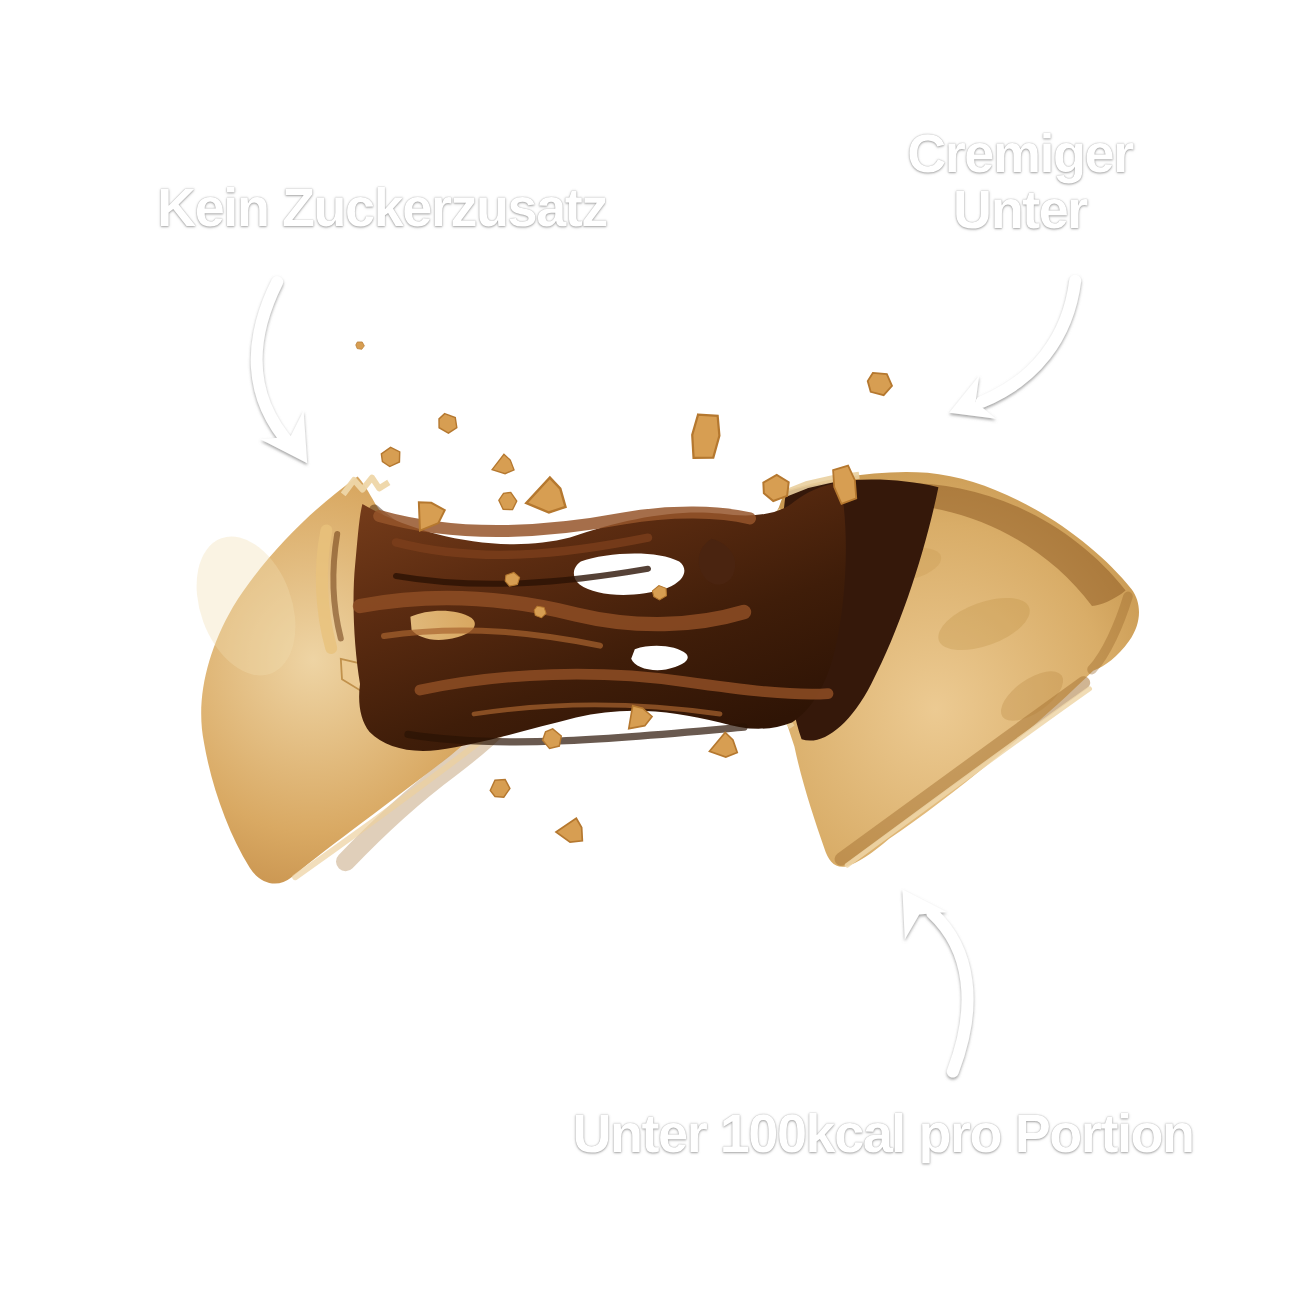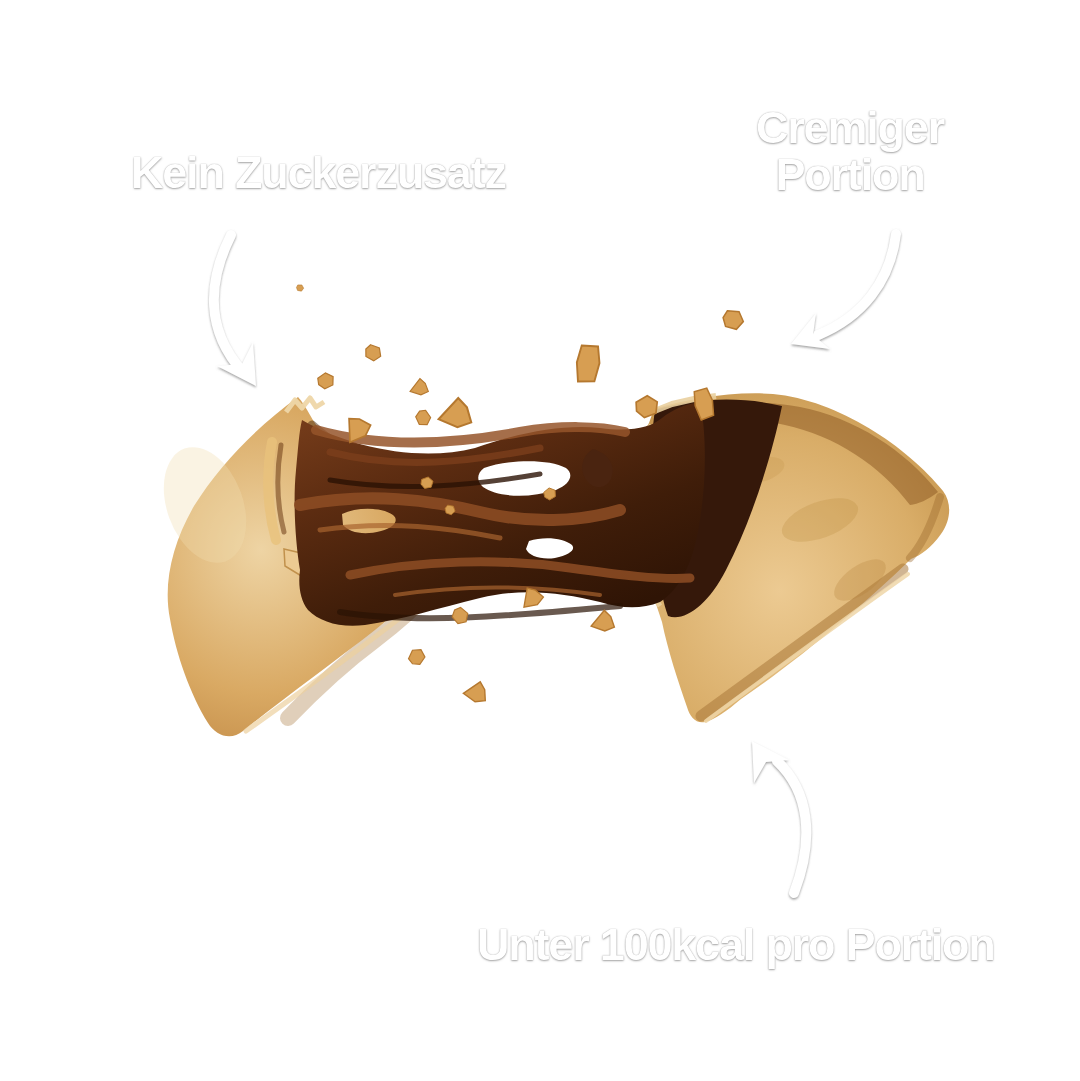--- a/index.html
+++ b/index.html
@@ -173,18 +173,18 @@
     <g filter="url(#arrowShadow)">
       <path d="M 794 893 C 815 838, 809 791, 777 761" fill="none" stroke="#ffffff" stroke-width="10" stroke-linecap="round"></path>
       <path d="M 752 741 L 789 760 L 766 762 L 754 783 Z" fill="#ffffff"></path>
     </g>
   </svg>
 
   <div class="claim claim-tl">Kein Zuckerzusatz</div>
 
   <div class="claim claim-tr">
     <span>Cremiger</span>
-    <span>Portion</span>
+    <span>Unter</span>
   </div>
 
   <div class="claim claim-b">Unter 100kcal pro Portion</div>
 
 </div>
 
 </body></html>

